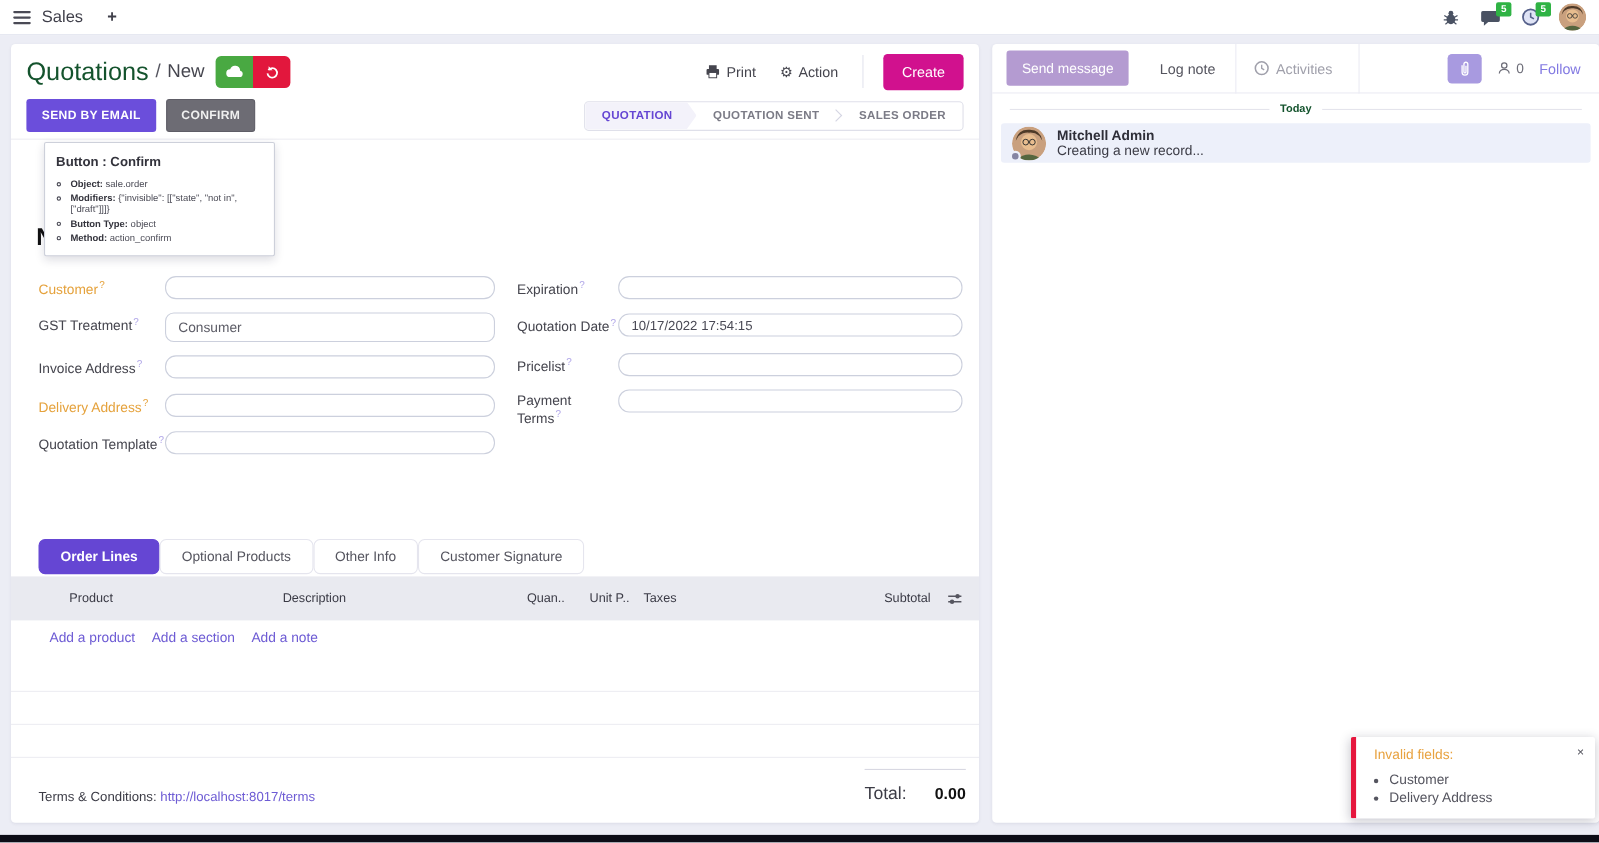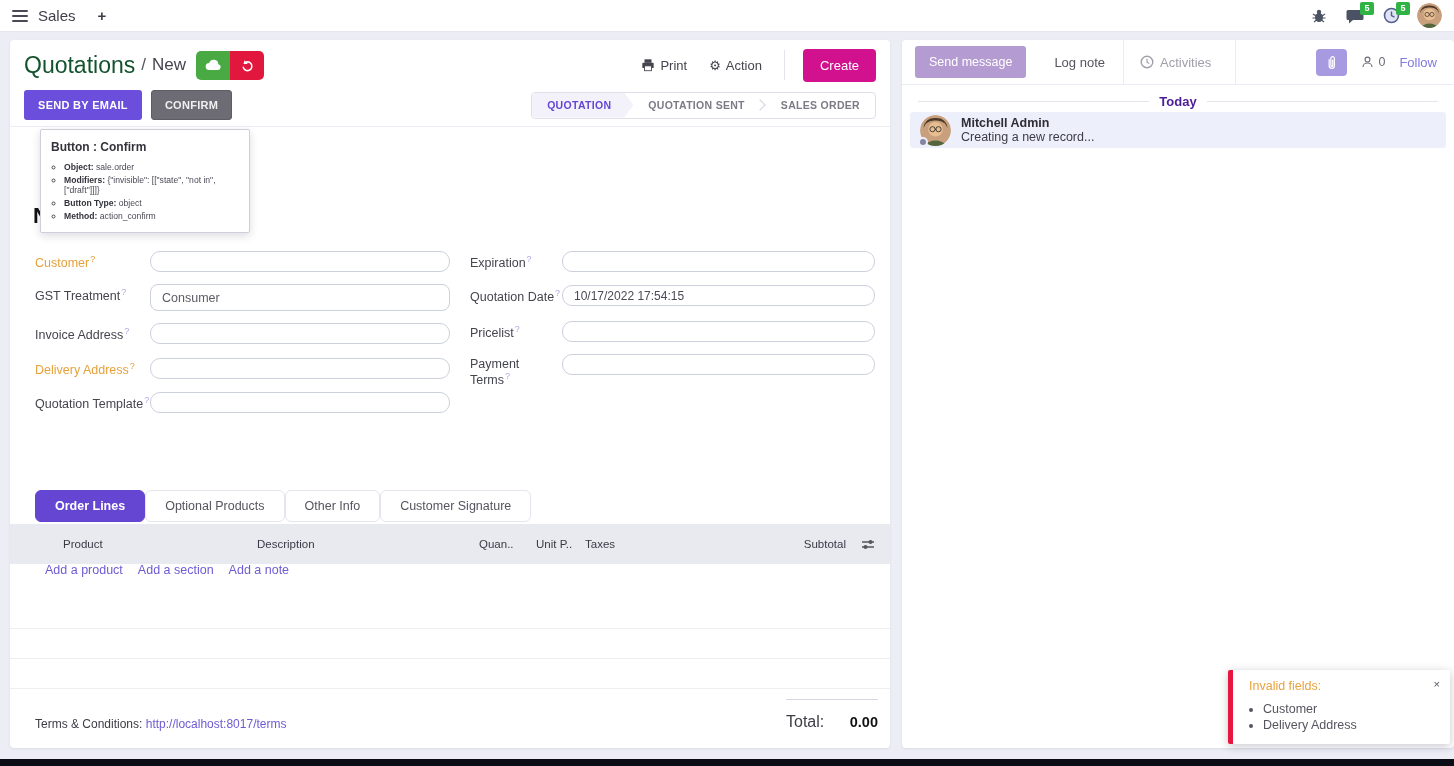--- a/index.html
+++ b/index.html
@@ -72,21 +72,21 @@
 
   
   .ol-header { position:absolute; top:397px; left:0; right:0; height:40px; background:#e9eaf0; display:flex; align-items:center; font-size:11.5px; color:#3a3a45; }
   .olh-product { margin-left:53px; width:194px; }
   .olh-desc { width:222px; }
   .olh-quan { width:57px; }
   .olh-unit { width:49px; }
   .olh-taxes { flex:1; }
   .olh-subtotal { width:62px; text-align:right; }
   .olh-icon { width:44px; display:flex; justify-content:center; cursor:pointer; }
-  .add-links { position:absolute; top:436px; left:35px; display:flex; gap:15px;justify-content:flex-end; }
+  .add-links { position:absolute; top:446px; left:35px; display:flex; gap:15px;justify-content:flex-end; }
   .add-links span { font-size:12.5px; color:#6d5bd4; cursor:pointer; }
   .empty-row { position:absolute; left:0; right:0; height:30px; border-bottom:1px solid #ededf2; }
 
   
   .terms { position:absolute; top:590px; left:25px; font-size:12px; color:#3c3c46; }
   .terms a { color:#6d5bd4; text-decoration:none; cursor:pointer; }
   .total-box { position:absolute; top:572px; right:12px; width:92px; border-top:1px solid #d8d8e2; padding-top:13px; display:flex; justify-content:space-between; align-items:baseline; }
   .total-label { font-size:16px; color:#3c3c46; }
   .total-value { font-size:14.5px; font-weight:bold; color:#111; }
 
@@ -97,21 +97,21 @@
   .tab-lognote { font-size:13px; color:#55555f; margin-left:18px; cursor:pointer; padding:0 10px; }
   .vdiv { width:1px; height:45px; background:#ececf4; margin-left:8px; }
   .tab-activities { display:flex; align-items:center; gap:6px; font-size:13px; color:#a0a0ab; padding:0 16px; cursor:pointer; height:45px; }
   .chatter-right { margin-left:auto; display:flex; align-items:center; gap:14px; }
   .btn-attach { width:31px; height:27px; background:#a89ae0; border:none; border-radius:4px; display:flex; align-items:center; justify-content:center; cursor:pointer; }
   .followers { display:flex; align-items:center; gap:4px; font-size:12.5px; color:#6d6d78; cursor:pointer; }
   .follow-link { font-size:13px; color:#8279e2; cursor:pointer; margin-right:4px; }
 
   .today-divider { position:absolute; top:54px; left:16px; right:16px; display:flex; align-items:center; gap:10px; }
   .today-divider::before, .today-divider::after { content:""; flex:1; border-top:1px solid #e4e4ec; }
-  .today-text { font-size:13px; font-weight:bold; color:#4c1d95; }
+  .today-text { font-size:10px; font-weight:bold; color:#14532d; }
 
   .chat-message { position:absolute; top:72px; left:8px; right:8px; height:36px; background:#edf0fa; border-radius:3px; display:flex; align-items:center; padding:0 10px; cursor:pointer; }
   .msg-avatar-wrap { position:relative; width:31px; height:31px; flex:0 0 auto; }
   .msg-avatar { width:31px; height:31px; border-radius:50%; overflow:hidden; }
   .presence-dot { position:absolute; left:-2px; bottom:-1px; width:10px; height:10px; border-radius:50%; background:#8585a3; border:2px solid #edf0fa; }
   .msg-body { margin-left:10px; }
   .msg-author { font-size:12.5px; font-weight:bold; color:#2e2e38; }
   .msg-text { font-size:12.5px; color:#3c3c46; }
 
   

